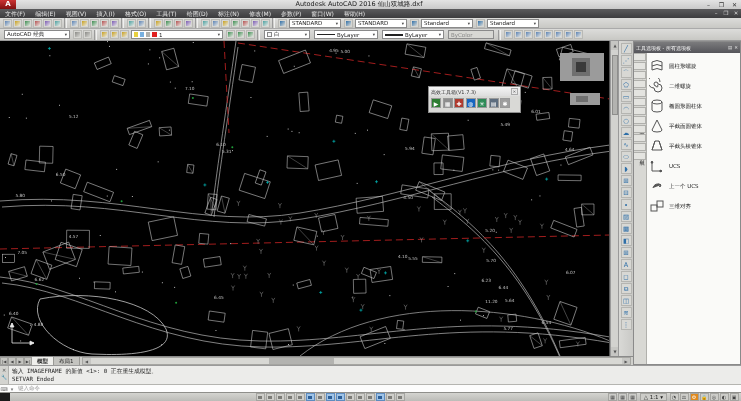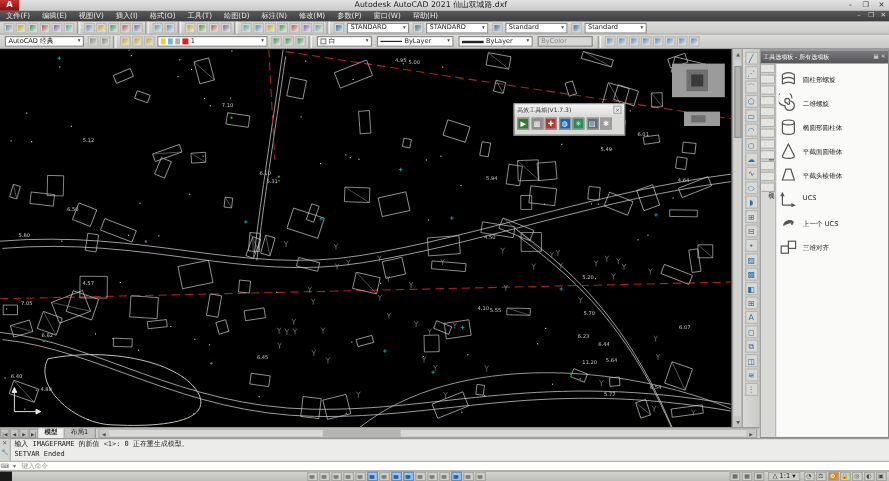--- a/index.html
+++ b/index.html
@@ -113,21 +113,21 @@
   .sric.orange { background:#e08a1e; color:#fff; }
   #scalebox { font-size:5.5px; color:#222; border:1px solid #a5a5a1; background:#cdcdc9; height:8px; line-height:7px; padding:0 3px; margin:0 2px; }
 </style>
 </head>
 <body>
 
 <div id="app">
 
   <div id="titlebar">
     <div id="appbtn">A</div>
-    <div id="title">Autodesk AutoCAD 2021   仙山双城路.dxf</div>
+    <div id="title">Autodesk AutoCAD 2016   仙山双城路.dxf</div>
     <div class="winctl">–</div>
     <div class="winctl">❐</div>
     <div class="winctl">✕</div>
   </div>
 
   <div id="menubar">
       <div class="menu-item">文件(F)</div>
       <div class="menu-item">编辑(E)</div>
       <div class="menu-item">视图(V)</div>
       <div class="menu-item">插入(I)</div>

